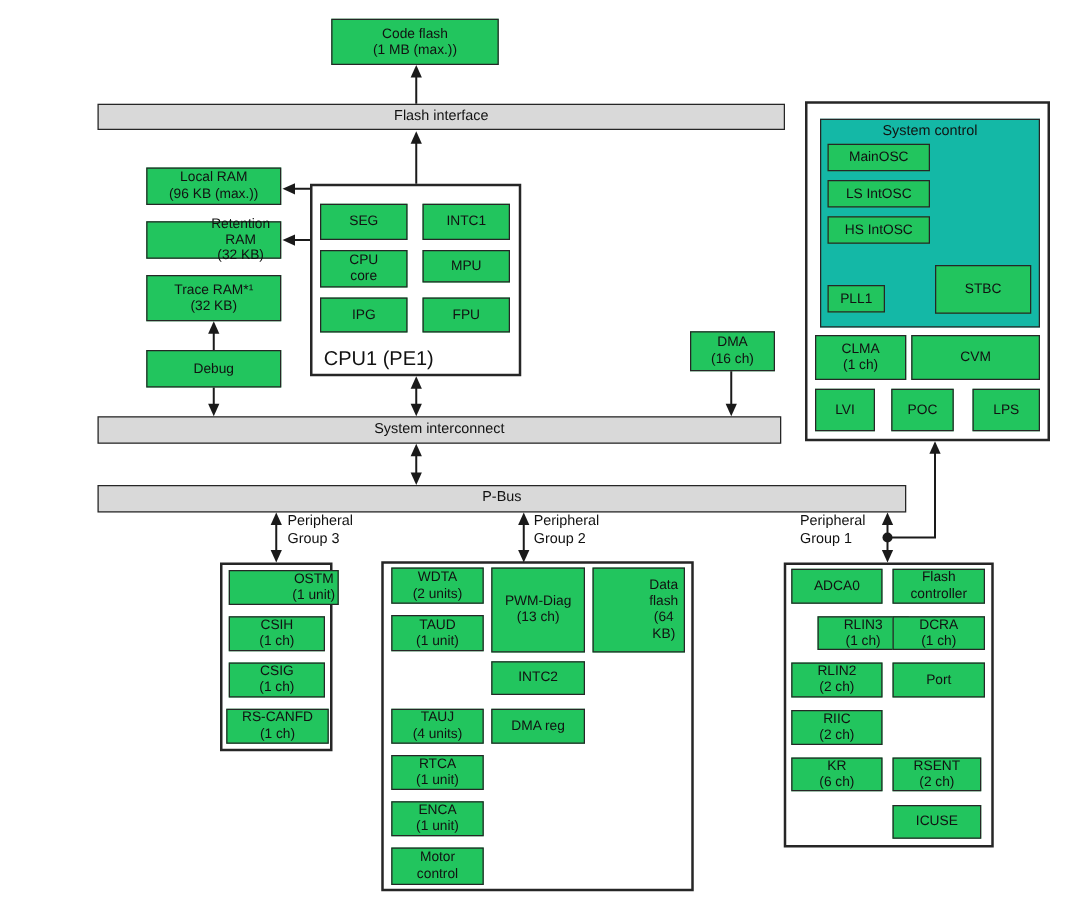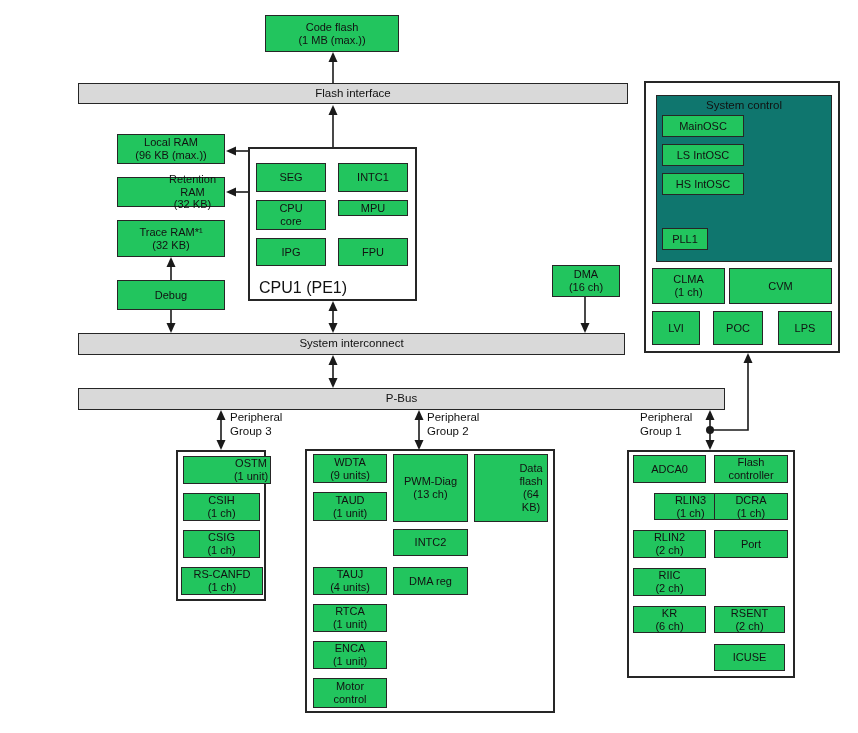--- a/index.html
+++ b/index.html
@@ -15,21 +15,21 @@
   }
   .box {
     position:absolute; background:#22c55e; border:1.5px solid #262626;
     display:flex; align-items:center; justify-content:center;
     text-align:center; white-space:pre-line; color:#111;
   }
   .frame {
     position:absolute; background:#ffffff; border:2px solid #262626;
   }
   .titled-frame {
-    position:absolute; background:#0f766e; border:1.5px solid #262626;
+    position:absolute; background:#14b8a6; border:1.5px solid #262626;
   }
   .frame-title {
     position:absolute; top:3px; left:0; right:0; text-align:center;
     font-size:11.5px; color:#111; white-space:pre-line;
   }
   .label {
     position:absolute; white-space:pre-line; color:#111; font-size:11.5px;
   }
   .cpu-label { font-size:16px; }
   svg.wires { position:absolute; left:0; top:0; pointer-events:none; }
@@ -51,36 +51,37 @@
 (32 KB)</div>
   <div class="box" style="left:117px; top:220px; width:108px; height:37px;">Trace RAM*¹
 (32 KB)</div>
   <div class="box" style="left:117px; top:280px; width:108px; height:30px;">Debug</div>
 
   <div class="frame" style="left:248px; top:147px; width:169px; height:154px;"></div>
   <div class="box" style="left:256px; top:163px; width:70px; height:29px;">SEG</div>
   <div class="box" style="left:338px; top:163px; width:70px; height:29px;">INTC1</div>
   <div class="box" style="left:256px; top:200px; width:70px; height:30px;">CPU
 core</div>
-  <div class="box" style="left:338px; top:200px; width:70px; height:16px;">MPU</div>
+  <div class="box" style="left:338px; top:200px; width:70px; height:26px;">MPU</div>
   <div class="box" style="left:256px; top:238px; width:70px; height:28px;">IPG</div>
   <div class="box" style="left:338px; top:238px; width:70px; height:28px;">FPU</div>
   <div class="label cpu-label" style="left:259px; top:279px;">CPU1 (PE1)</div>
 
   <div class="box" style="left:552px; top:265px; width:68px; height:32px;">DMA
 (16 ch)</div>
 
   <div class="frame" style="left:644px; top:81px; width:196px; height:272px;"></div>
   <div class="titled-frame" style="left:656px; top:95px; width:176px; height:167px;">
     <div class="frame-title">System control</div>
   </div>
   <div class="box" style="left:662px; top:115px; width:82px; height:22px;">MainOSC</div>
   <div class="box" style="left:662px; top:144px; width:82px; height:22px;">LS IntOSC</div>
   <div class="box" style="left:662px; top:173px; width:82px; height:22px;">HS IntOSC</div>
   <div class="box" style="left:662px; top:228px; width:46px; height:22px;">PLL1</div>
+  <div class="box" style="left:748px; top:212px; width:77px; height:39px;">STBC</div>
   <div class="box" style="left:652px; top:268px; width:73px; height:36px;">CLMA
 (1 ch)</div>
   <div class="box" style="left:729px; top:268px; width:103px; height:36px;">CVM</div>
   <div class="box" style="left:652px; top:311px; width:48px; height:34px;">LVI</div>
   <div class="box" style="left:713px; top:311px; width:50px; height:34px;">POC</div>
   <div class="box" style="left:778px; top:311px; width:54px; height:34px;">LPS</div>
 
   <div class="label" style="left:230px; top:411px;">Peripheral
 Group 3</div>
   <div class="label" style="left:427px; top:411px;">Peripheral
@@ -93,21 +94,21 @@
 (1 unit)</div>
   <div class="box" style="left:183px; top:493px; width:77px; height:28px;">CSIH
 (1 ch)</div>
   <div class="box" style="left:183px; top:530px; width:77px; height:28px;">CSIG
 (1 ch)</div>
   <div class="box" style="left:181px; top:567px; width:82px; height:28px;">RS-CANFD
 (1 ch)</div>
 
   <div class="frame" style="left:305px; top:449px; width:250px; height:264px;"></div>
   <div class="box" style="left:313px; top:454px; width:74px; height:29px;">WDTA
-(9 units)</div>
+(2 units)</div>
   <div class="box" style="left:313px; top:492px; width:74px; height:29px;">TAUD
 (1 unit)</div>
   <div class="box" style="left:393px; top:454px; width:75px; height:68px;">PWM-Diag
 (13 ch)</div>
   <div class="box" style="left:474px; top:454px; width:74px; height:68px;padding-left:40px;">Data flash
 (64 KB)</div>
   <div class="box" style="left:393px; top:529px; width:75px; height:27px;">INTC2</div>
   <div class="box" style="left:313px; top:567px; width:74px; height:28px;">TAUJ
 (4 units)</div>
   <div class="box" style="left:393px; top:567px; width:75px; height:28px;">DMA reg</div>

